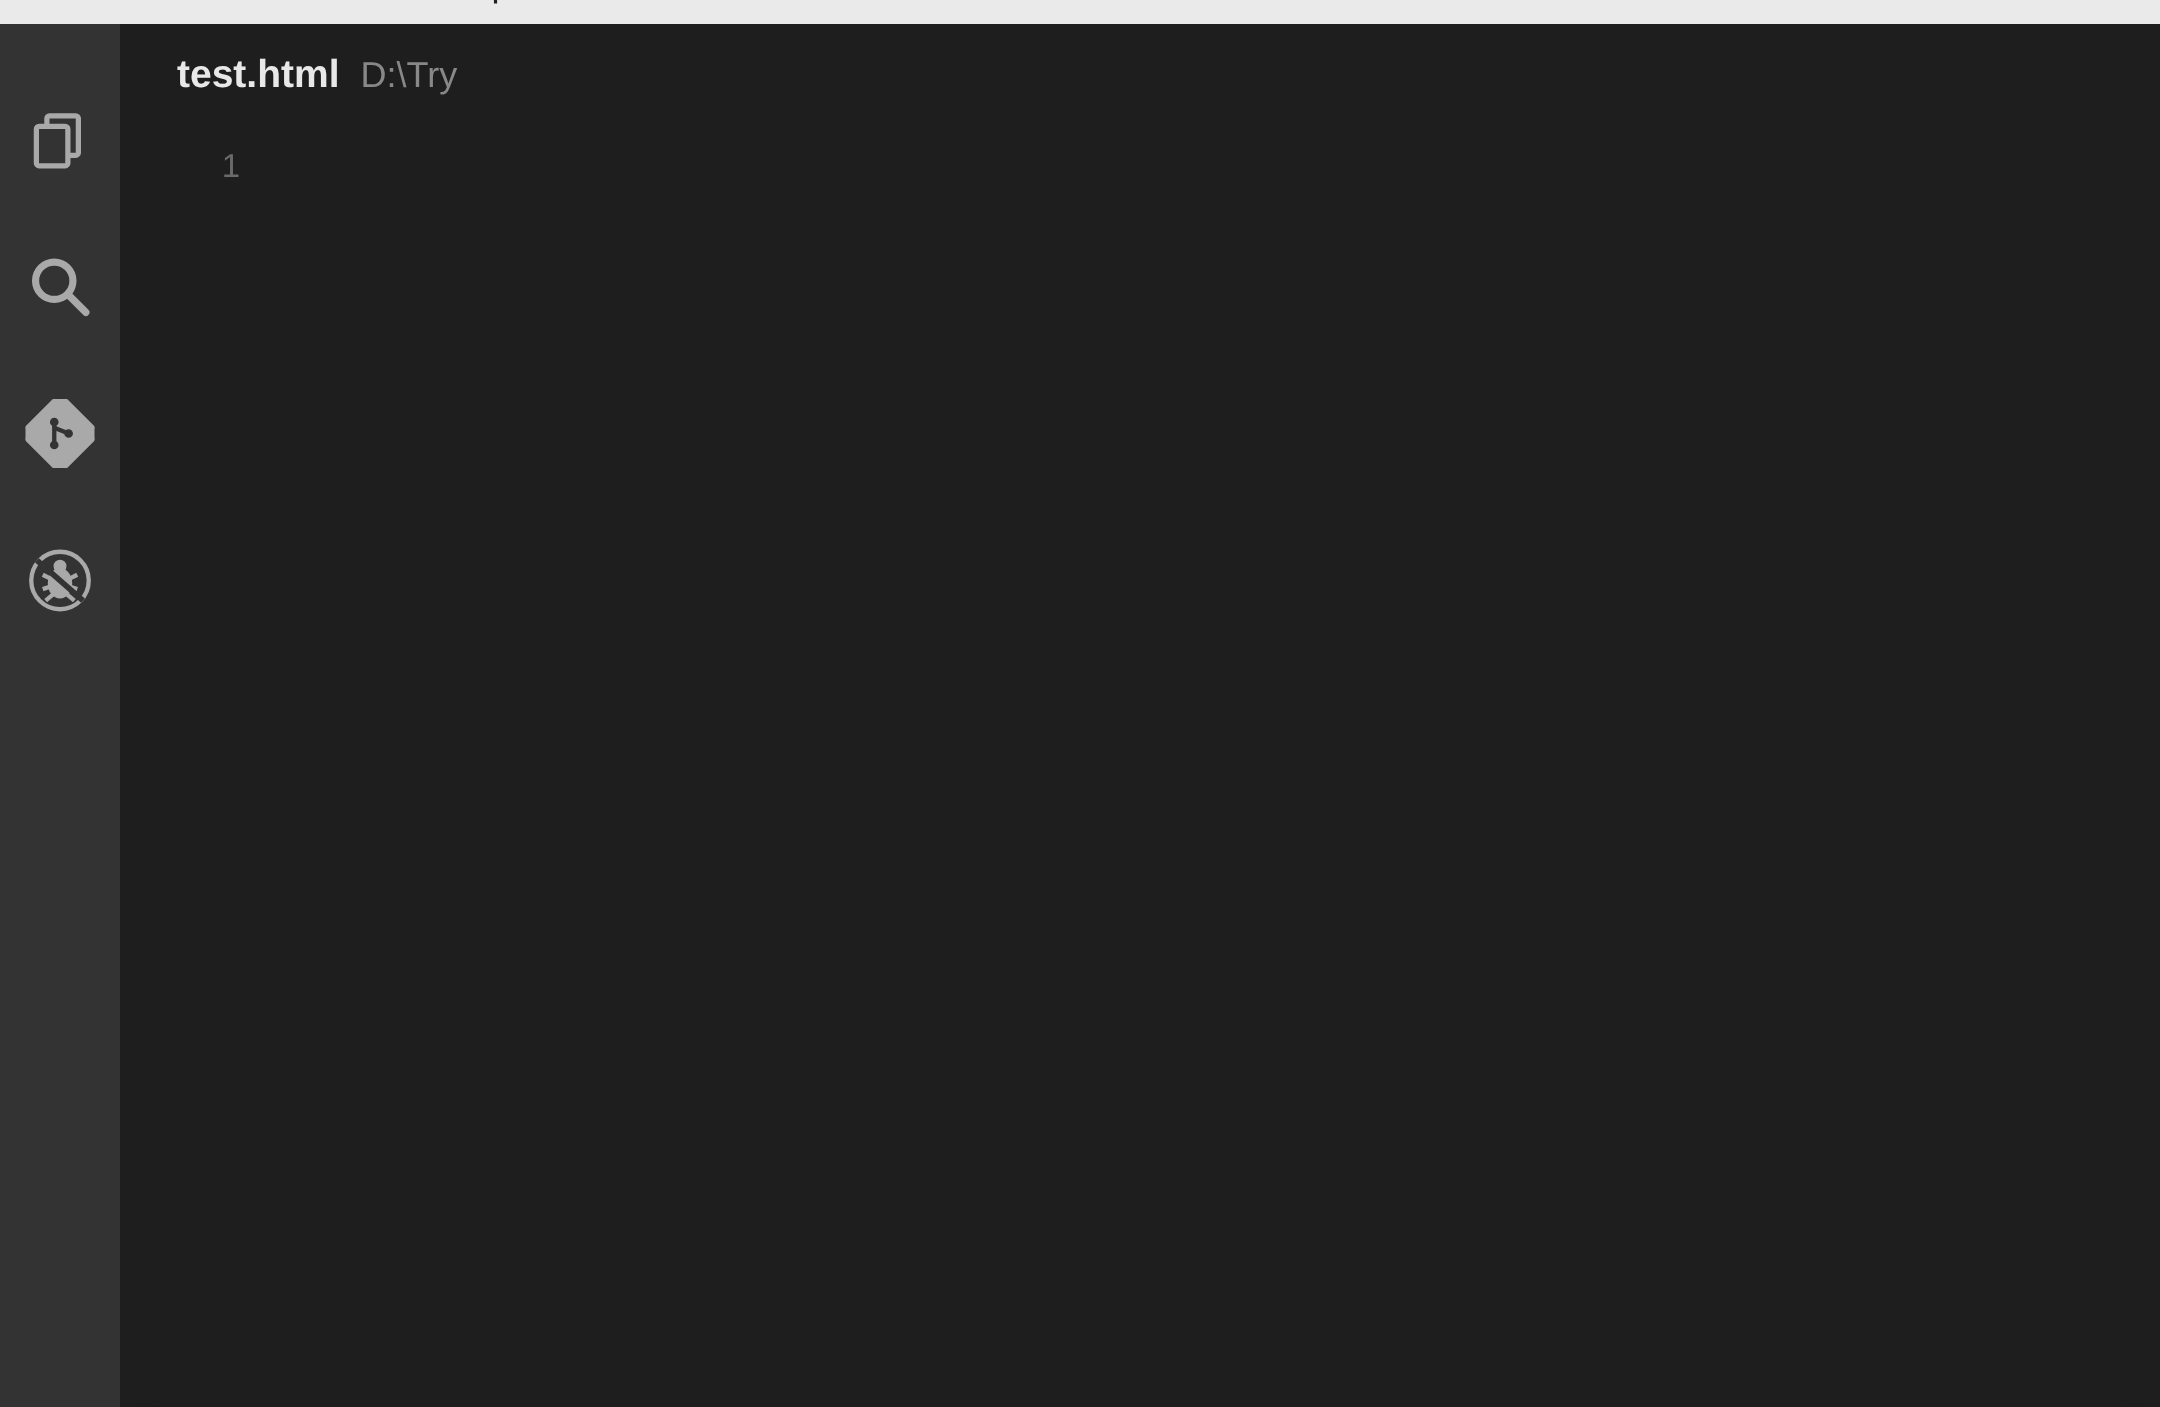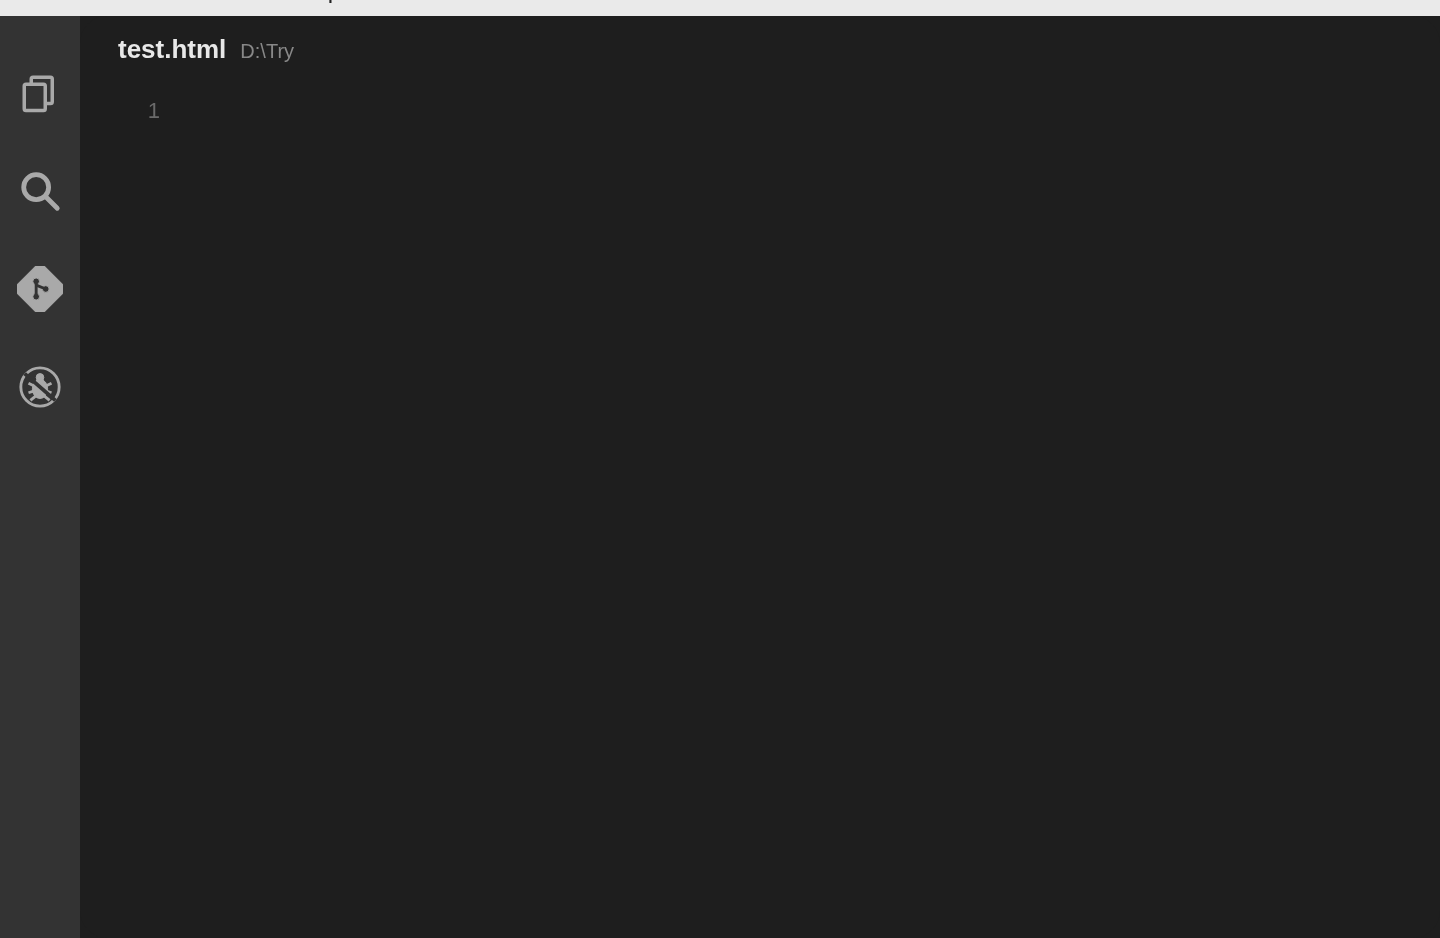--- a/index.html
+++ b/index.html
@@ -79,21 +79,21 @@
     align-items: baseline;
     padding: 18px 0 0 38px;
     color: #e8e8e8;
   }
   .tab-line .file-name {
     font-size: 26px;
     font-weight: 600;
     color: #e8e8e8;
   }
   .tab-line .file-path {
-    font-size: 20px;
+    font-size: 24px;
     font-weight: 400;
     color: #888888;
     margin-left: 14px;
   }
 
   
   .gutter {
     position: absolute;
     top: 80px;
     left: 0;

